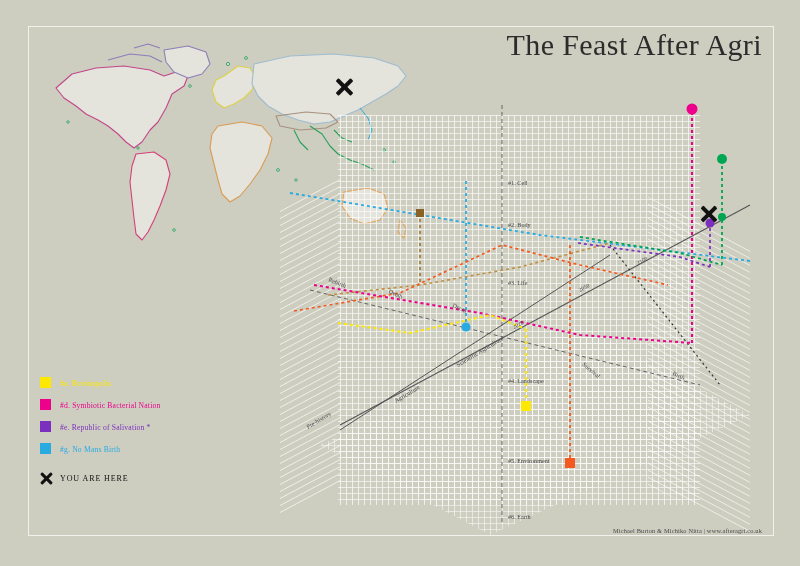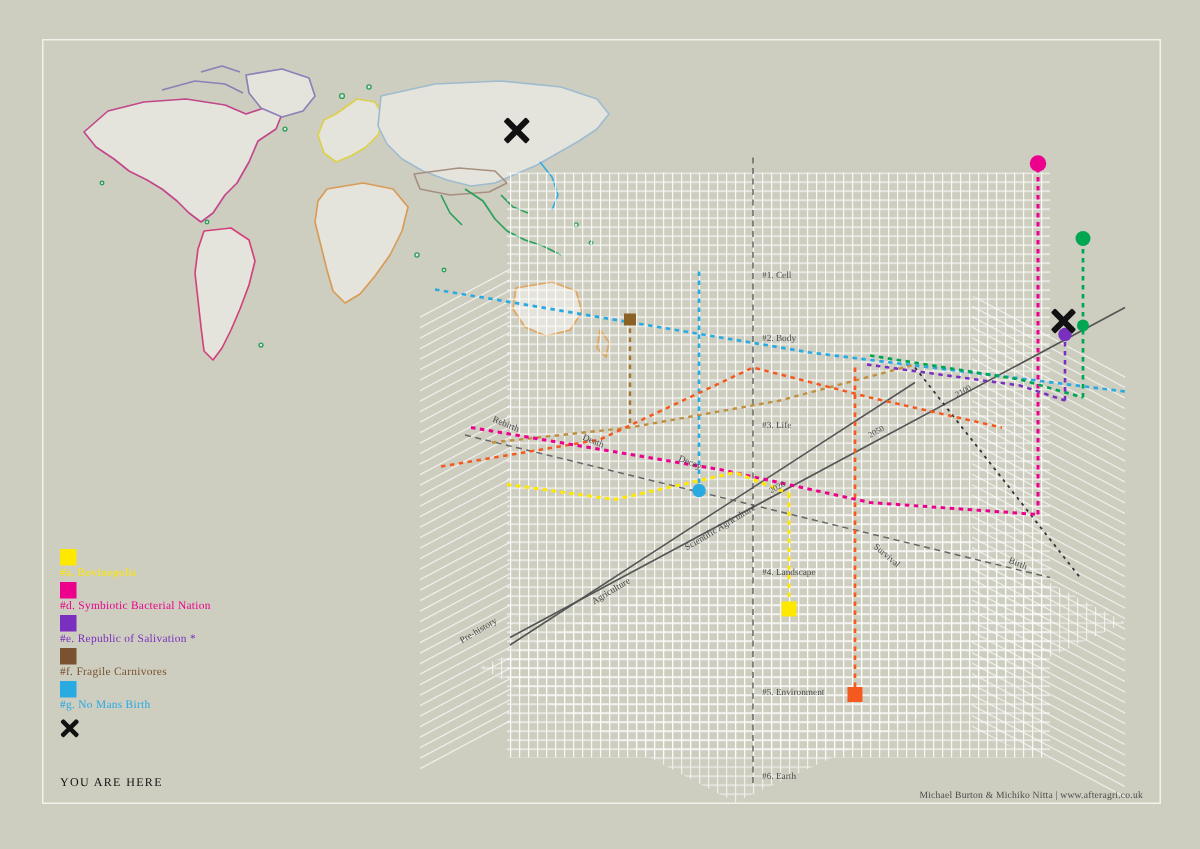--- a/index.html
+++ b/index.html
@@ -29,21 +29,21 @@
 
   
   .diagram{position:absolute;left:280px;top:85px;width:500px;height:460px;}
   .diagram svg{display:block;width:100%;height:100%;overflow:visible;}
 
   .axlabel{font-family:"Liberation Serif",serif;font-size:6.2px;fill:#4a4a4a;}
   .yearlabel{font-family:"Liberation Serif",serif;font-size:5.6px;fill:#4a4a4a;}
 
   
   .legend{position:absolute;left:40px;top:366px;width:210px;}
-  .legend-row{display:flex;align-items:flex-start;height:22px;flex-direction:column;}
+  .legend-row{display:flex;align-items:flex-end;height:22px;}
   .swatch{width:11px;height:11px;flex:0 0 11px;margin-right:9px;}
   .legend-label{font-size:7.6px;letter-spacing:.2px;white-space:nowrap;}
   .xmark{
     flex:0 0 11px;width:11px;height:11px;margin-right:9px;
     position:relative;
   }
   .xmark::before,.xmark::after{
     content:"";position:absolute;left:-1px;top:5px;width:15px;height:3px;
     background:#111;border-radius:1px;
   }
@@ -128,20 +128,21 @@
             <circle cx="136" cy="200" r="1.3"></circle>
         </g>
       </g>
 
       <path fill="none" stroke="#29abe2" stroke-width="1" d="M322 78 L330 88 L334 100 L330 110"></path>
     </svg>
   </div>
 
   <div class="map-x"></div>
 
+  <div class="title">The Feast After Agri</div>
 
   <div class="diagram">
     <svg viewBox="0 0 500 460" preserveAspectRatio="none">
       <defs>
         <pattern id="meshA" width="6" height="6" patternUnits="userSpaceOnUse">
           <rect width="6" height="6" fill="none"></rect>
           <path d="M0 0 H6 M0 0 V6" stroke="#ffffff" stroke-width="1.6" opacity=".85"></path>
         </pattern>
         <pattern id="meshB" width="7" height="7" patternUnits="userSpaceOnUse" patternTransform="skewY(-28)">
           <path d="M0 0 H7" stroke="#ffffff" stroke-width="1.7" opacity=".8"></path>
@@ -249,24 +250,20 @@
     <div class="legend-row">
       <span class="swatch" style="background:#ec008c"></span>
       <span class="legend-label" style="color:#ec008c">#d. Symbiotic Bacterial Nation</span>
     </div>
 
     <div class="legend-row">
       <span class="swatch" style="background:#7b2fbe"></span>
       <span class="legend-label" style="color:#7b2fbe">#e. Republic of Salivation *</span>
     </div>
 
-    <div class="legend-row">
-      <span class="swatch" style="background:#7a5230"></span>
-      <span class="legend-label" style="color:#7a5230">#f. Fragile Carnivores</span>
-    </div>
 
     <div class="legend-row">
       <span class="swatch" style="background:#29abe2"></span>
       <span class="legend-label" style="color:#29abe2">#g. No Mans Birth</span>
     </div>
 
     <div class="legend-row" style="height:26px;margin-top:3px;">
       <span class="xmark"></span>
       <span class="you-label">YOU ARE HERE</span>
     </div>

